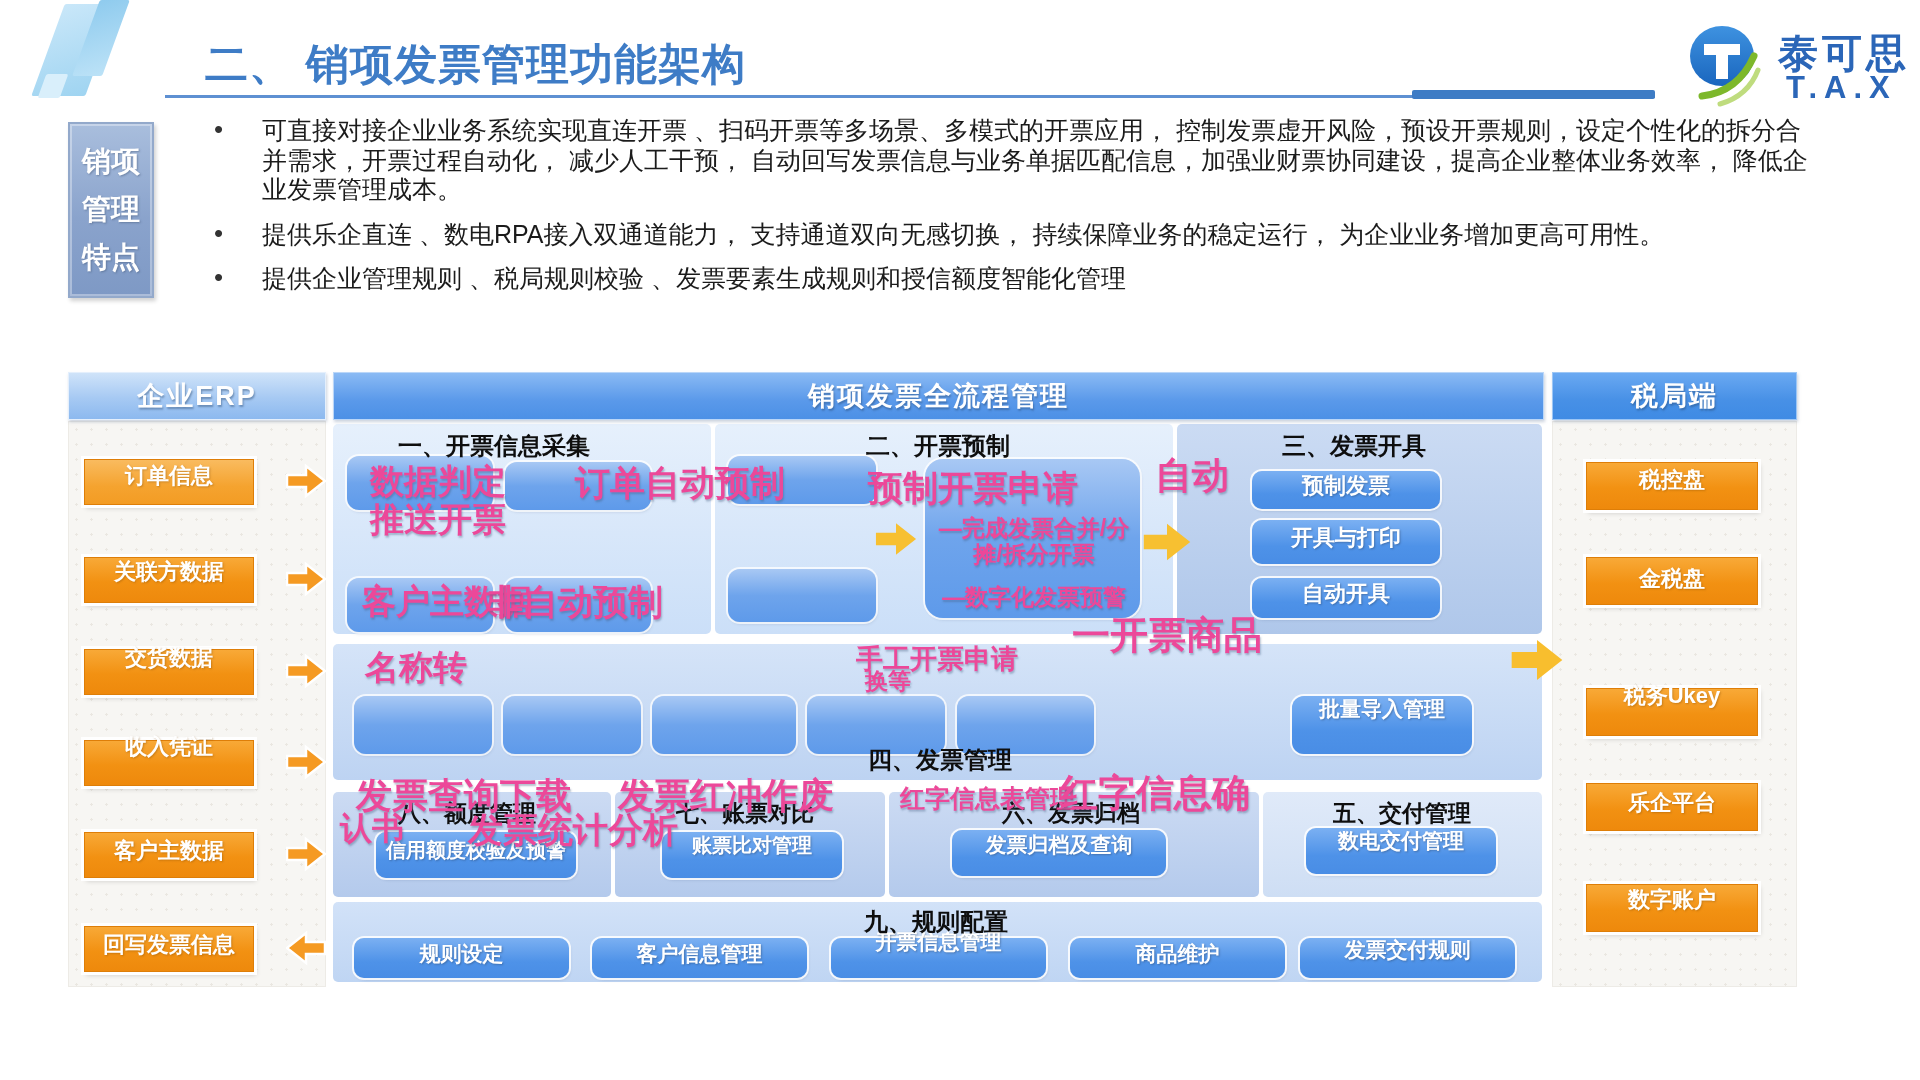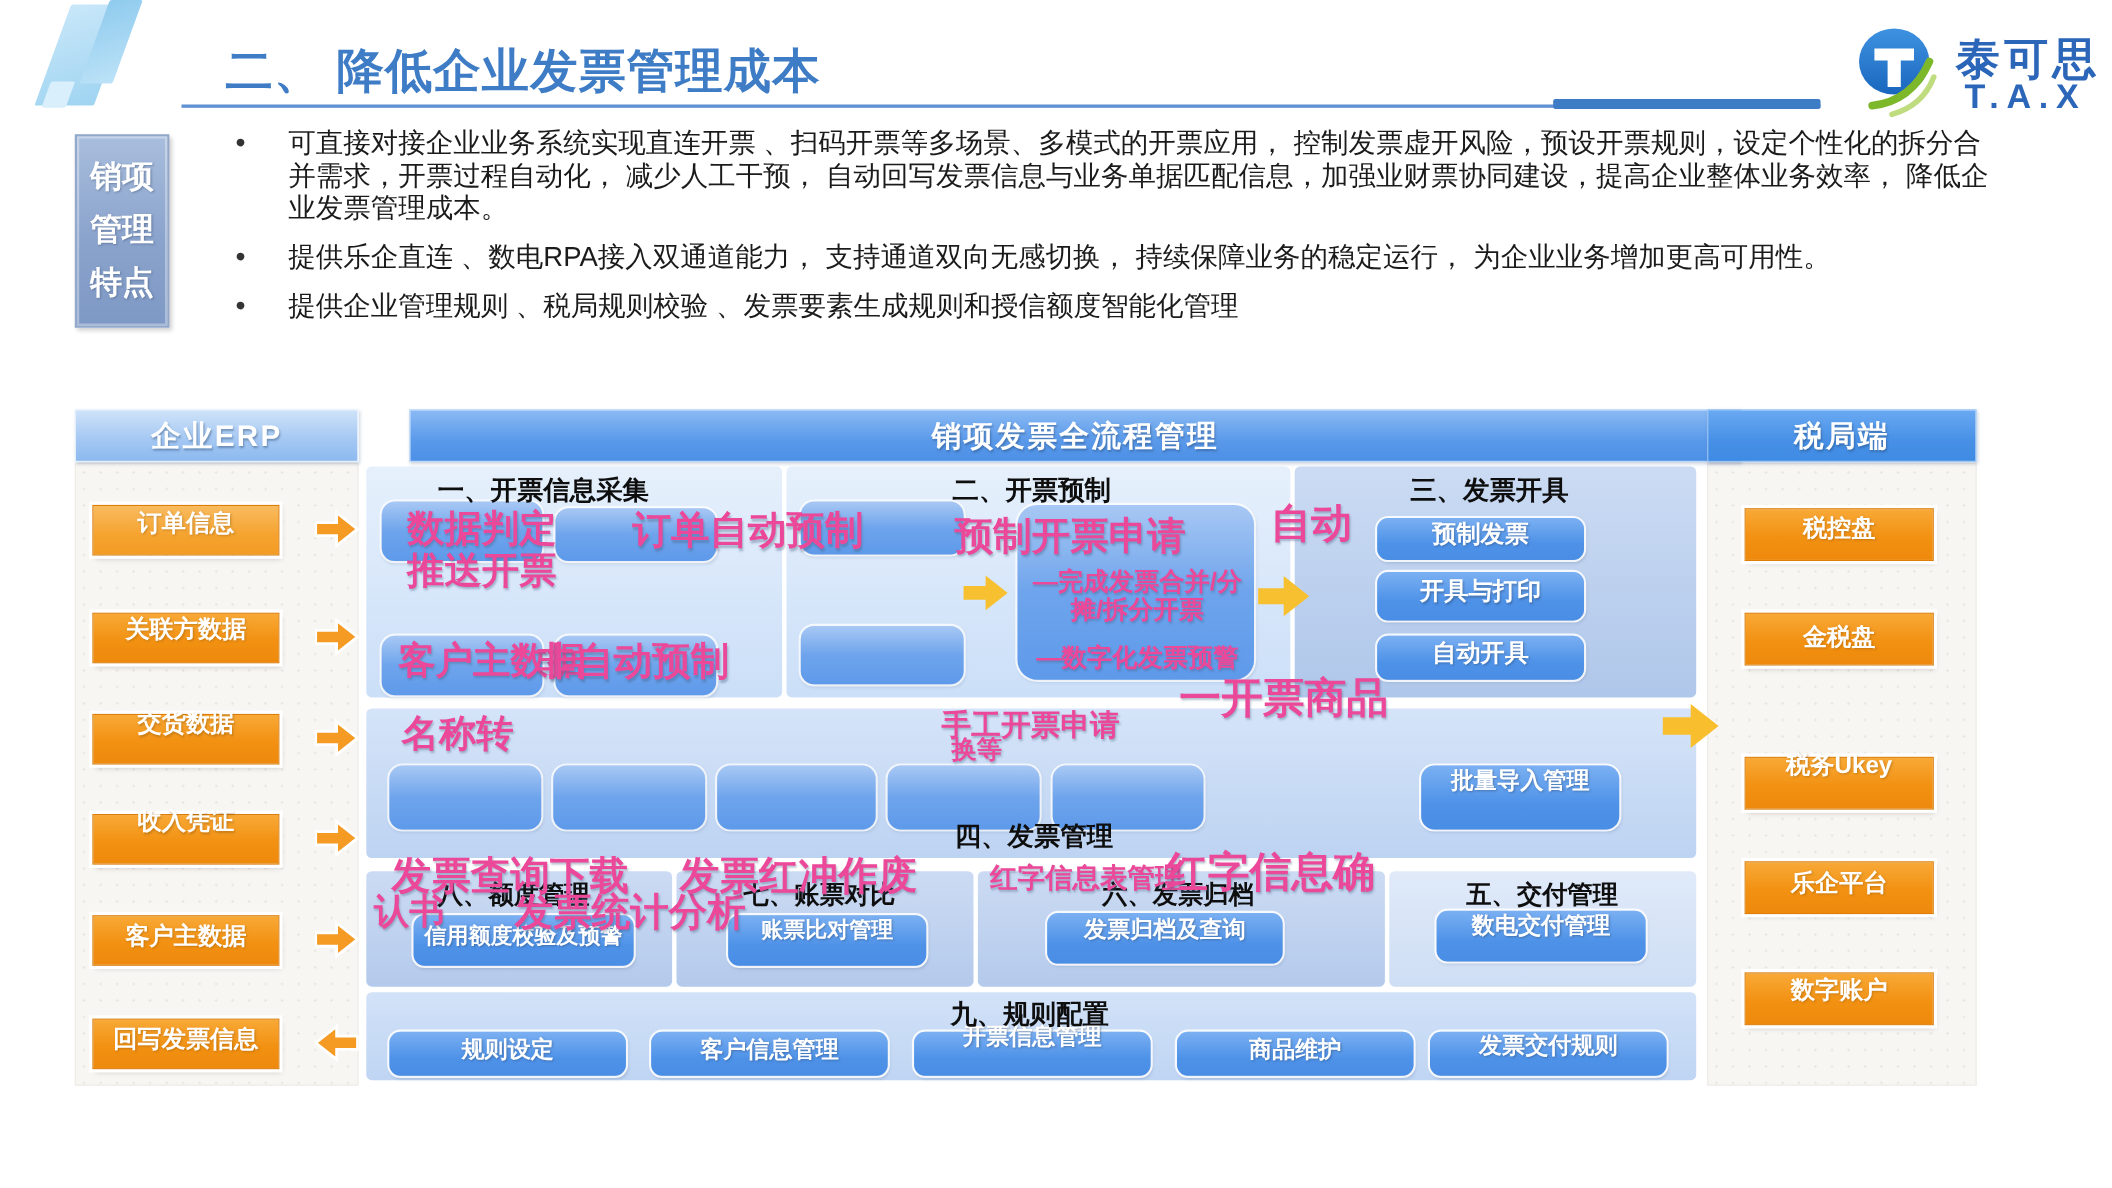--- a/index.html
+++ b/index.html
@@ -60,21 +60,21 @@
 </style>
 </head>
 <body>
 
 <div id="stage">
 
   <div class="slash" style="left:48px;top:4px;width:54px;height:92px;background:linear-gradient(160deg,#C9E7F9,#9FD4F1);"></div>
   <div class="slash" style="left:86px;top:0;width:30px;height:76px;background:linear-gradient(160deg,#8FCBEE,#BCE2F7);"></div>
   <div class="slash" style="left:42px;top:74px;width:22px;height:24px;background:#D9EFFB;"></div>
 
-  <div id="page-title" style="left:205px;top:36px;font-size:43px;letter-spacing:1px;">二、 降低企业发票管理成本</div>
+  <div id="page-title" style="left:205px;top:36px;font-size:43px;letter-spacing:1px;">二、 销项发票管理功能架构</div>
   <div class="title-line" style="left:165px;top:95px;width:1490px;height:3px;"></div>
   <div class="title-line" style="left:1412px;top:90px;width:243px;height:9px;background:#3E7CC5;border-radius:2px;"></div>
 
   <div class="abs" style="left:1686px;top:18px;width:230px;height:92px;z-index:2;">
     <svg width="84" height="90" viewBox="0 0 84 90" style="position:absolute;left:0;top:4px;">
       <defs>
         <linearGradient id="lg-blue" x1="0" y1="0" x2="0" y2="1">
           <stop offset="0" stop-color="#3E92E0"></stop>
             <stop offset="1" stop-color="#1A66BE"></stop>
         </linearGradient>
@@ -95,21 +95,21 @@
   </div>
   <div class="bullets">
     <div class="li">可直接对接企业业务系统实现直连开票 、扫码开票等多场景、多模式的开票应用， 控制发票虚开风险，预设开票规则，设定个性化的拆分合并需求，开票过程自动化， 减少人工干预， 自动回写发票信息与业务单据匹配信息，加强业财票协同建设，提高企业整体业务效率， 降低企业发票管理成本。</div>
     <div class="li">提供乐企直连 、数电RPA接入双通道能力， 支持通道双向无感切换， 持续保障业务的稳定运行， 为企业业务增加更高可用性。</div>
     <div class="li">提供企业管理规则 、税局规则校验 、发票要素生成规则和授信额度智能化管理</div>
   </div>
 
   <div class="col-header hdr-light" style="left:68px;top:372px;width:256px;height:46px;">
     <span>企业ERP</span>
   </div>
-  <div class="col-header hdr-mid" style="left:333px;top:372px;width:1209px;height:46px;margin-left:39px;">
+  <div class="col-header hdr-mid" style="left:333px;top:372px;width:1209px;height:46px;">
     <span>销项发票全流程管理</span>
   </div>
   <div class="col-header hdr-dark" style="left:1552px;top:372px;width:243px;height:46px;">
     <span>税局端</span>
   </div>
 
   <div class="col-body" style="left:68px;top:421px;width:256px;height:564px;"></div>
   <div class="col-body" style="left:1552px;top:421px;width:243px;height:564px;"></div>
 
   <div class="o-box first" style="left:84px;top:459px;width:168px;height:44px;">

